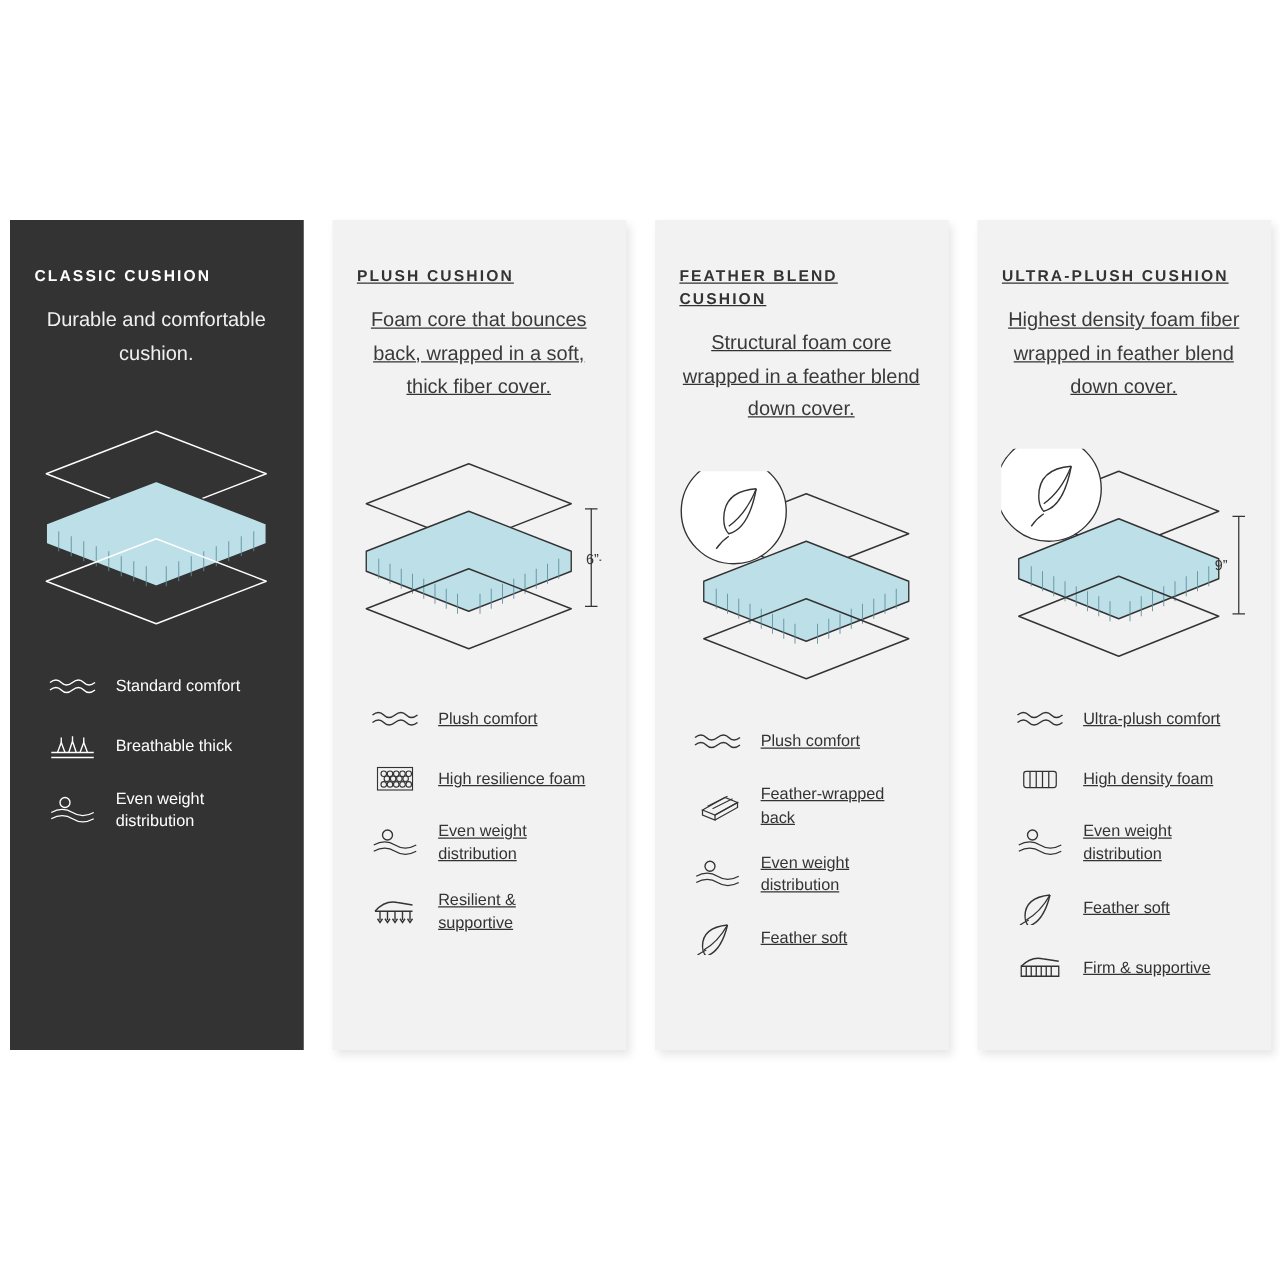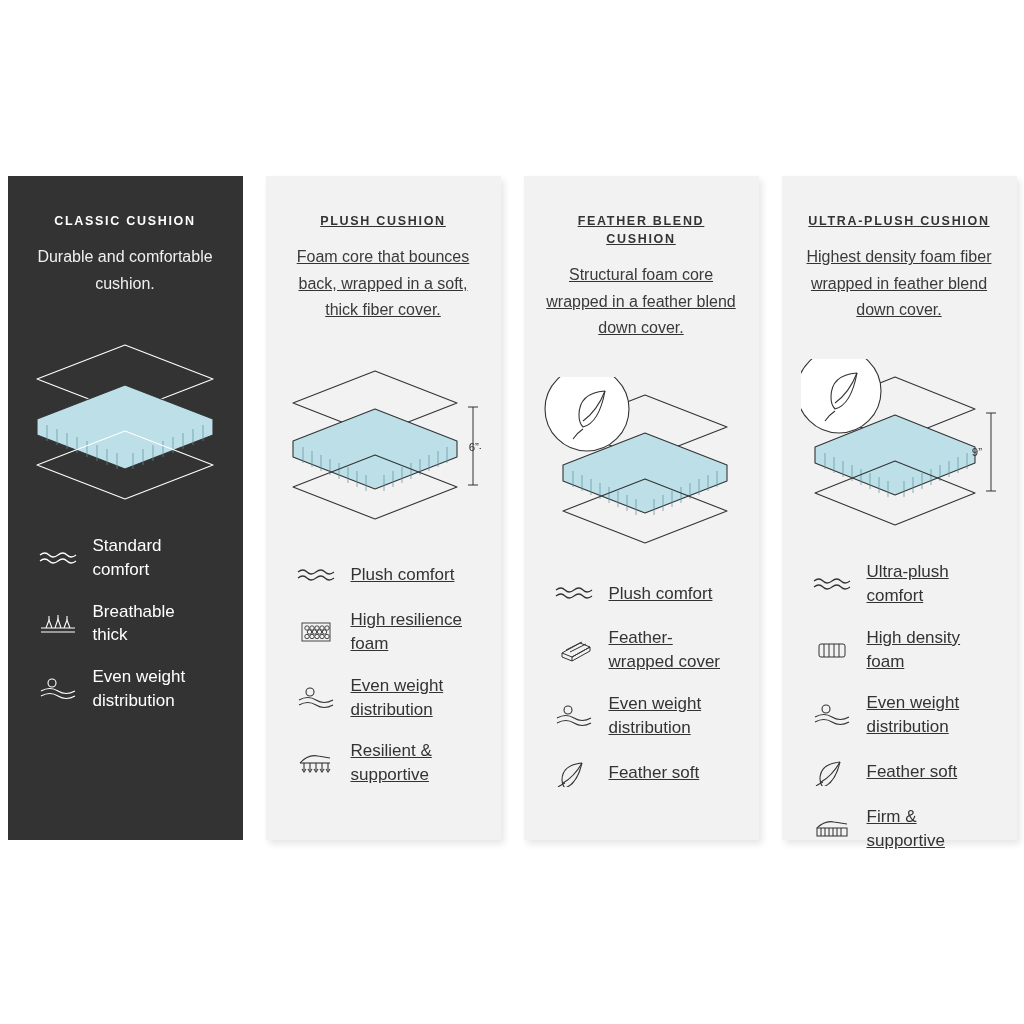--- a/index.html
+++ b/index.html
@@ -43,21 +43,21 @@
     box-shadow: none;
   }
   .card.light {
     box-shadow: 3px 4px 7px rgba(0,0,0,0.10);
     text-decoration: underline;
   }
   .card-title {
     font-size: 12.5px;
     font-weight: bold;
     letter-spacing: 1.7px;
-    text-align: center;
+    text-align: left;
     line-height: 1.45;
     margin: 0 0 14px 0;
     text-transform: uppercase;
   }
   .card-desc {
     font-size: 16px;
     line-height: 1.65;
     text-align: center;
     margin: 0;
     color: #3a3a3a;
@@ -95,21 +95,21 @@
   }
   .feature-icon {
     width: 42px;
     min-width: 42px;
     height: 30px;
     display: flex;
     align-items: center;
     justify-content: center;
   }
   .feature-label {
-    font-size: 17px;
+    font-size: 13px;
     line-height: 1.4;
     max-width: 120px;
   }
   .card.dark .feature-label { color: #ffffff; }
 
   .dim-label {
     font-size: 11.5px;
     fill: #333333;
   }
 </style>
@@ -355,21 +355,21 @@
         <div class="feature">
           <span class="feature-icon">
             <svg width="40" height="26" viewBox="0 0 40 26" fill="none" stroke="#333333" stroke-width="1">
               <polygon points="8,16 26,6 36,10 18,20"></polygon>
               <path d="M8 16 v4 l10 4 v-4"></path>
               <path d="M18 20 l18 -10 v4 l-18 10"></path>
               <path d="M12 13 l16 -8"></path>
                 <path d="M16 15 l16 -8"></path>
             </svg>
           </span>
-          <span class="feature-label">Feather-wrapped cover</span>
+          <span class="feature-label">Feather-wrapped back</span>
         </div>
         <div class="feature">
           <span class="feature-icon">
             <svg width="40" height="26" viewBox="0 0 40 26" fill="none" stroke="#333333" stroke-width="1.1">
               <circle cx="14" cy="7" r="4"></circle>
               <path d="M3 15 q9 -5 17 0 t17 0"></path>
               <path d="M3 20 q9 -5 17 0 t17 0"></path>
             </svg>
           </span>
           <span class="feature-label">Even weight distribution</span>

